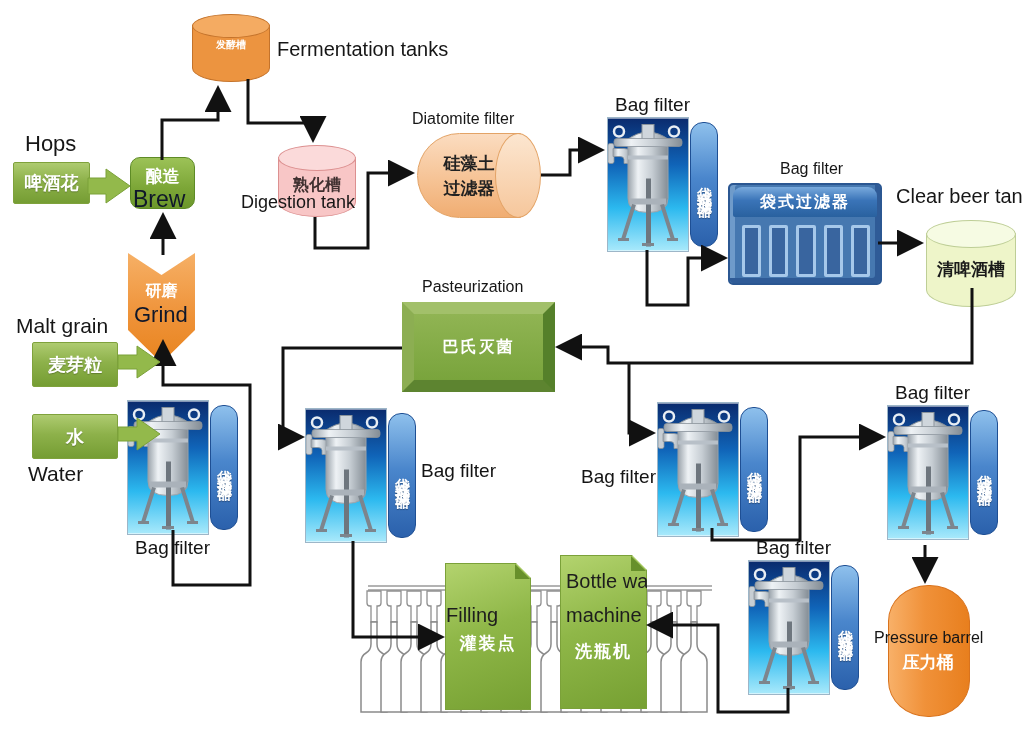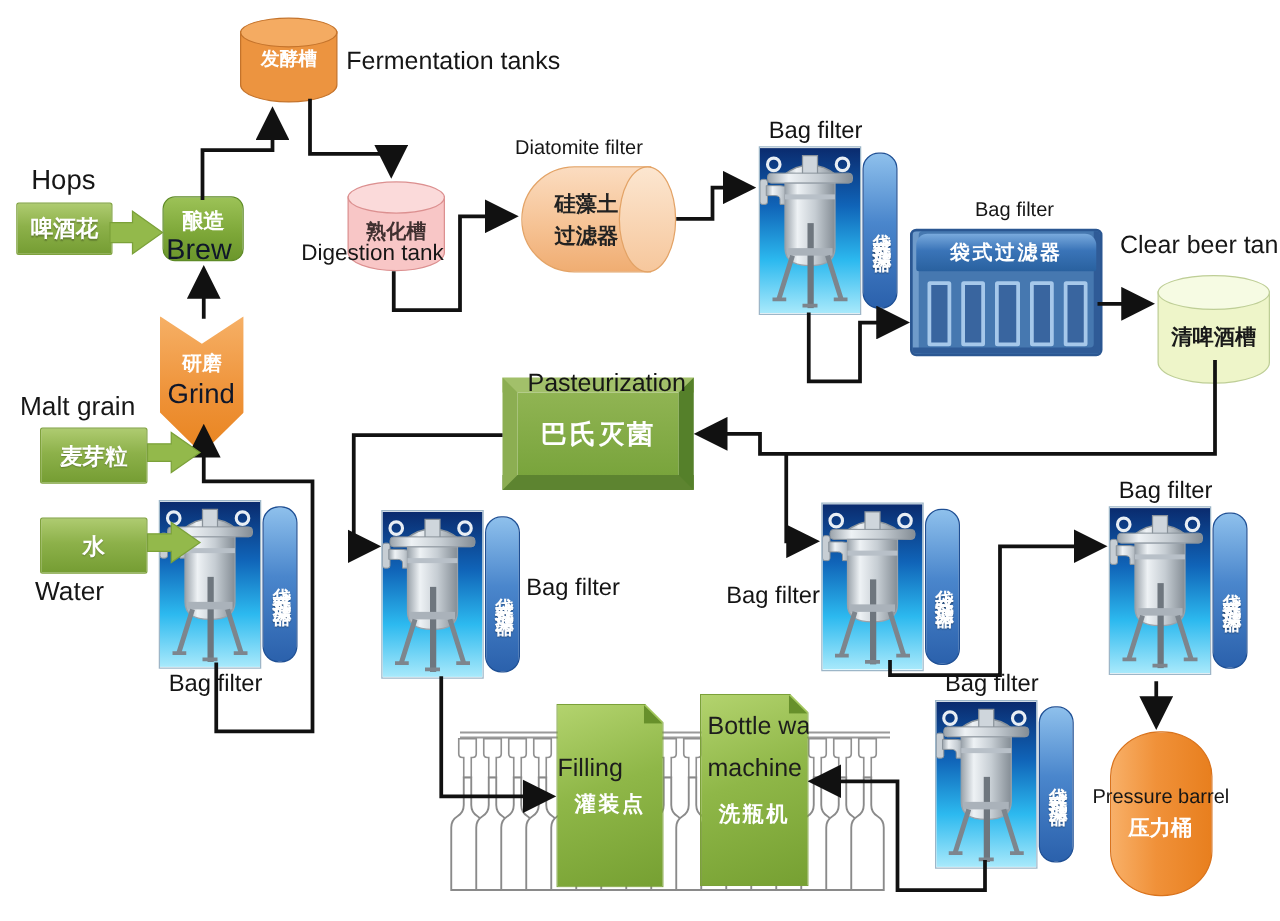--- a/index.html
+++ b/index.html
@@ -31,21 +31,21 @@
 
   
   .cyl{position:absolute;z-index:2;}
   .cyl .cyl-body{position:absolute;left:0;right:0;}
   .cyl .cyl-top{position:absolute;left:0;right:0;border-radius:50%;}
   .cyl .cyl-text{position:absolute;left:0;right:0;text-align:center;font-weight:bold;}
 
   .cyl-ferm .cyl-body{top:11px;bottom:0;background:#ec9440;border:1px solid #c4732b;
         border-radius:0 0 50% 50%/0 0 14px 14px;}
   .cyl-ferm .cyl-top{height:22px;background:#f4ab62;border:1px solid #c4732b;}
-  .cyl-ferm .cyl-text{top:24px;color:#fff;font-size:15px;}
+  .cyl-ferm .cyl-text{top:24px;color:#fff;font-size:10px;}
 
   .cyl-dig .cyl-body{top:12px;bottom:0;background:#f8c6c6;border:1px solid #dc9090;
         border-radius:0 0 50% 50%/0 0 15px 15px;}
   .cyl-dig .cyl-top{height:24px;background:#fbdada;border:1px solid #dc9090;}
   .cyl-dig .cyl-text{top:30px;color:#403030;font-size:16px;}
 
   .cyl-clear .cyl-body{top:13px;bottom:0;background:#eef5c9;border:1px solid #bece96;
         border-radius:0 0 50% 50%/0 0 17px 17px;}
   .cyl-clear .cyl-top{height:26px;background:#f6fbe3;border:1px solid #bece96;}
   .cyl-clear .cyl-text{top:38px;color:#1a1a1a;font-size:17px;}
@@ -58,21 +58,21 @@
   .hcyl .hcyl-cap{position:absolute;right:0;top:0;bottom:0;width:44px;border-radius:50%;
         background:linear-gradient(180deg,#fce6d0,#f6c79c);border:1px solid #e3a366;}
   .hcyl .hcyl-text{position:absolute;left:6px;top:18px;width:92px;text-align:center;
         font-weight:bold;font-size:17px;color:#222;line-height:25px;}
 
   
   .past{position:absolute;z-index:2;border:12px solid;
         border-color:#a2c06a #55802a #5d8430 #8cae52;
         background:linear-gradient(180deg,#90b453 0%,#79a43c 100%);
         display:flex;align-items:center;justify-content:center;
-        color:#fff;font-weight:bold;font-size:21px;letter-spacing:2px;font-family:Liberation Mono, monospace;}
+        color:#fff;font-weight:bold;font-size:16px;letter-spacing:2px;font-family:Liberation Mono, monospace;}
 
   
   .machine{position:absolute;z-index:2;background:#4678b0;border:2px solid #2b5792;border-radius:5px;
         box-shadow:inset -5px -5px 0 #2f5b97,inset 5px 0 0 #6f9bca;}
   .machine .mhead{position:absolute;left:3px;right:3px;top:2px;height:30px;border-radius:9px 9px 2px 2px;
         background:linear-gradient(180deg,#79aadd 0%,#3a74b8 45%,#29619f 100%);
         display:flex;align-items:center;justify-content:center;color:#fff;font-weight:bold;font-size:16px;letter-spacing:2px;}
   .machine .mslots{position:absolute;left:12px;right:10px;top:40px;height:48px;display:flex;gap:8px;justify-content:center;}
   .machine .slot{width:16px;height:46px;background:#39659f;border:3px solid #a6c8ea;border-radius:2px;}
 
@@ -244,21 +244,21 @@
     </div>
   </div>
 
   <div class="lbl" style="left:896px;top:185px;font-size:20px;">Clear beer tank</div>
   <div class="cyl cyl-clear" style="left:926px;top:220px;width:90px;height:87px;">
     <div class="cyl-body"></div>
     <div class="cyl-top"></div>
     <div class="cyl-text">清啤酒槽</div>
   </div>
 
-  <div class="lbl" style="left:422px;top:278px;font-size:20px;margin-top:18px;">Pasteurization</div>
+  <div class="lbl" style="left:422px;top:278px;font-size:16px;">Pasteurization</div>
   <div class="past" style="left:402px;top:302px;width:129px;height:66px;">
       <span>巴氏灭菌</span>
     </div>
 
   <div class="gprocess" style="left:445px;top:563px;width:84px;height:145px;">
     <div class="pen" style="left:0;right:0;top:40px;text-align:left;">Filling</div>
     <div class="pzh" style="left:0;right:0;top:68px;text-align:center;">灌装点</div>
   </div>
 
   <div class="gprocess" style="left:560px;top:555px;width:85px;height:152px;">

